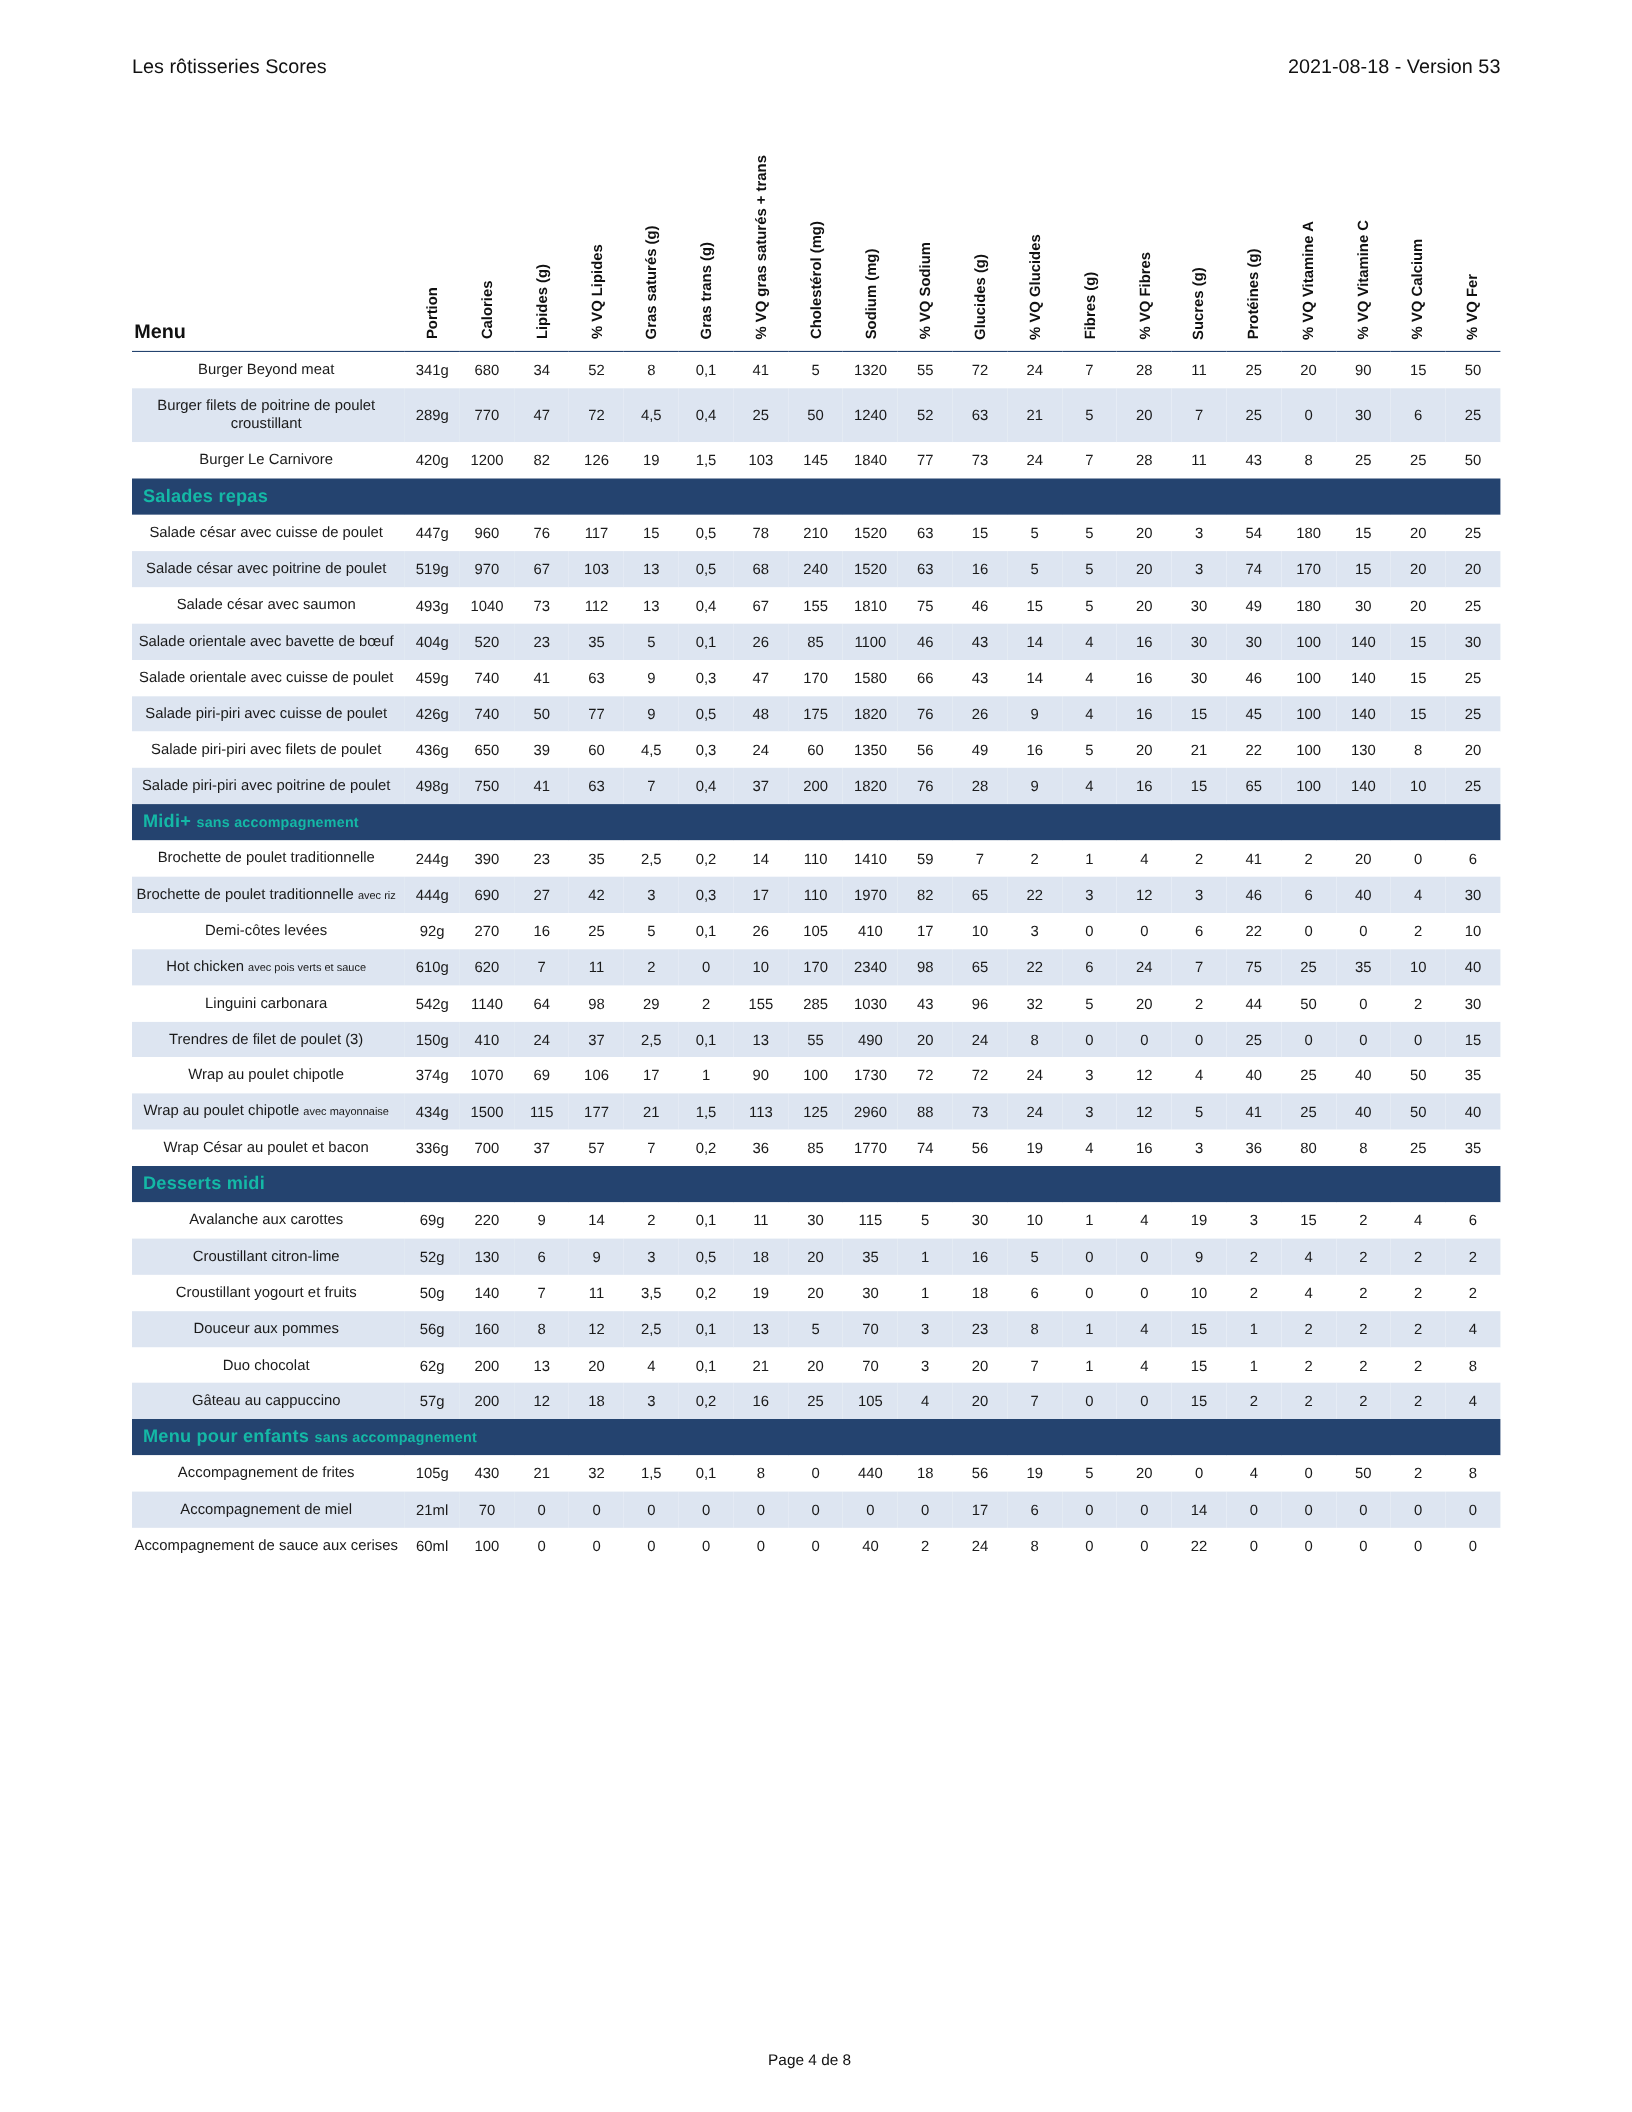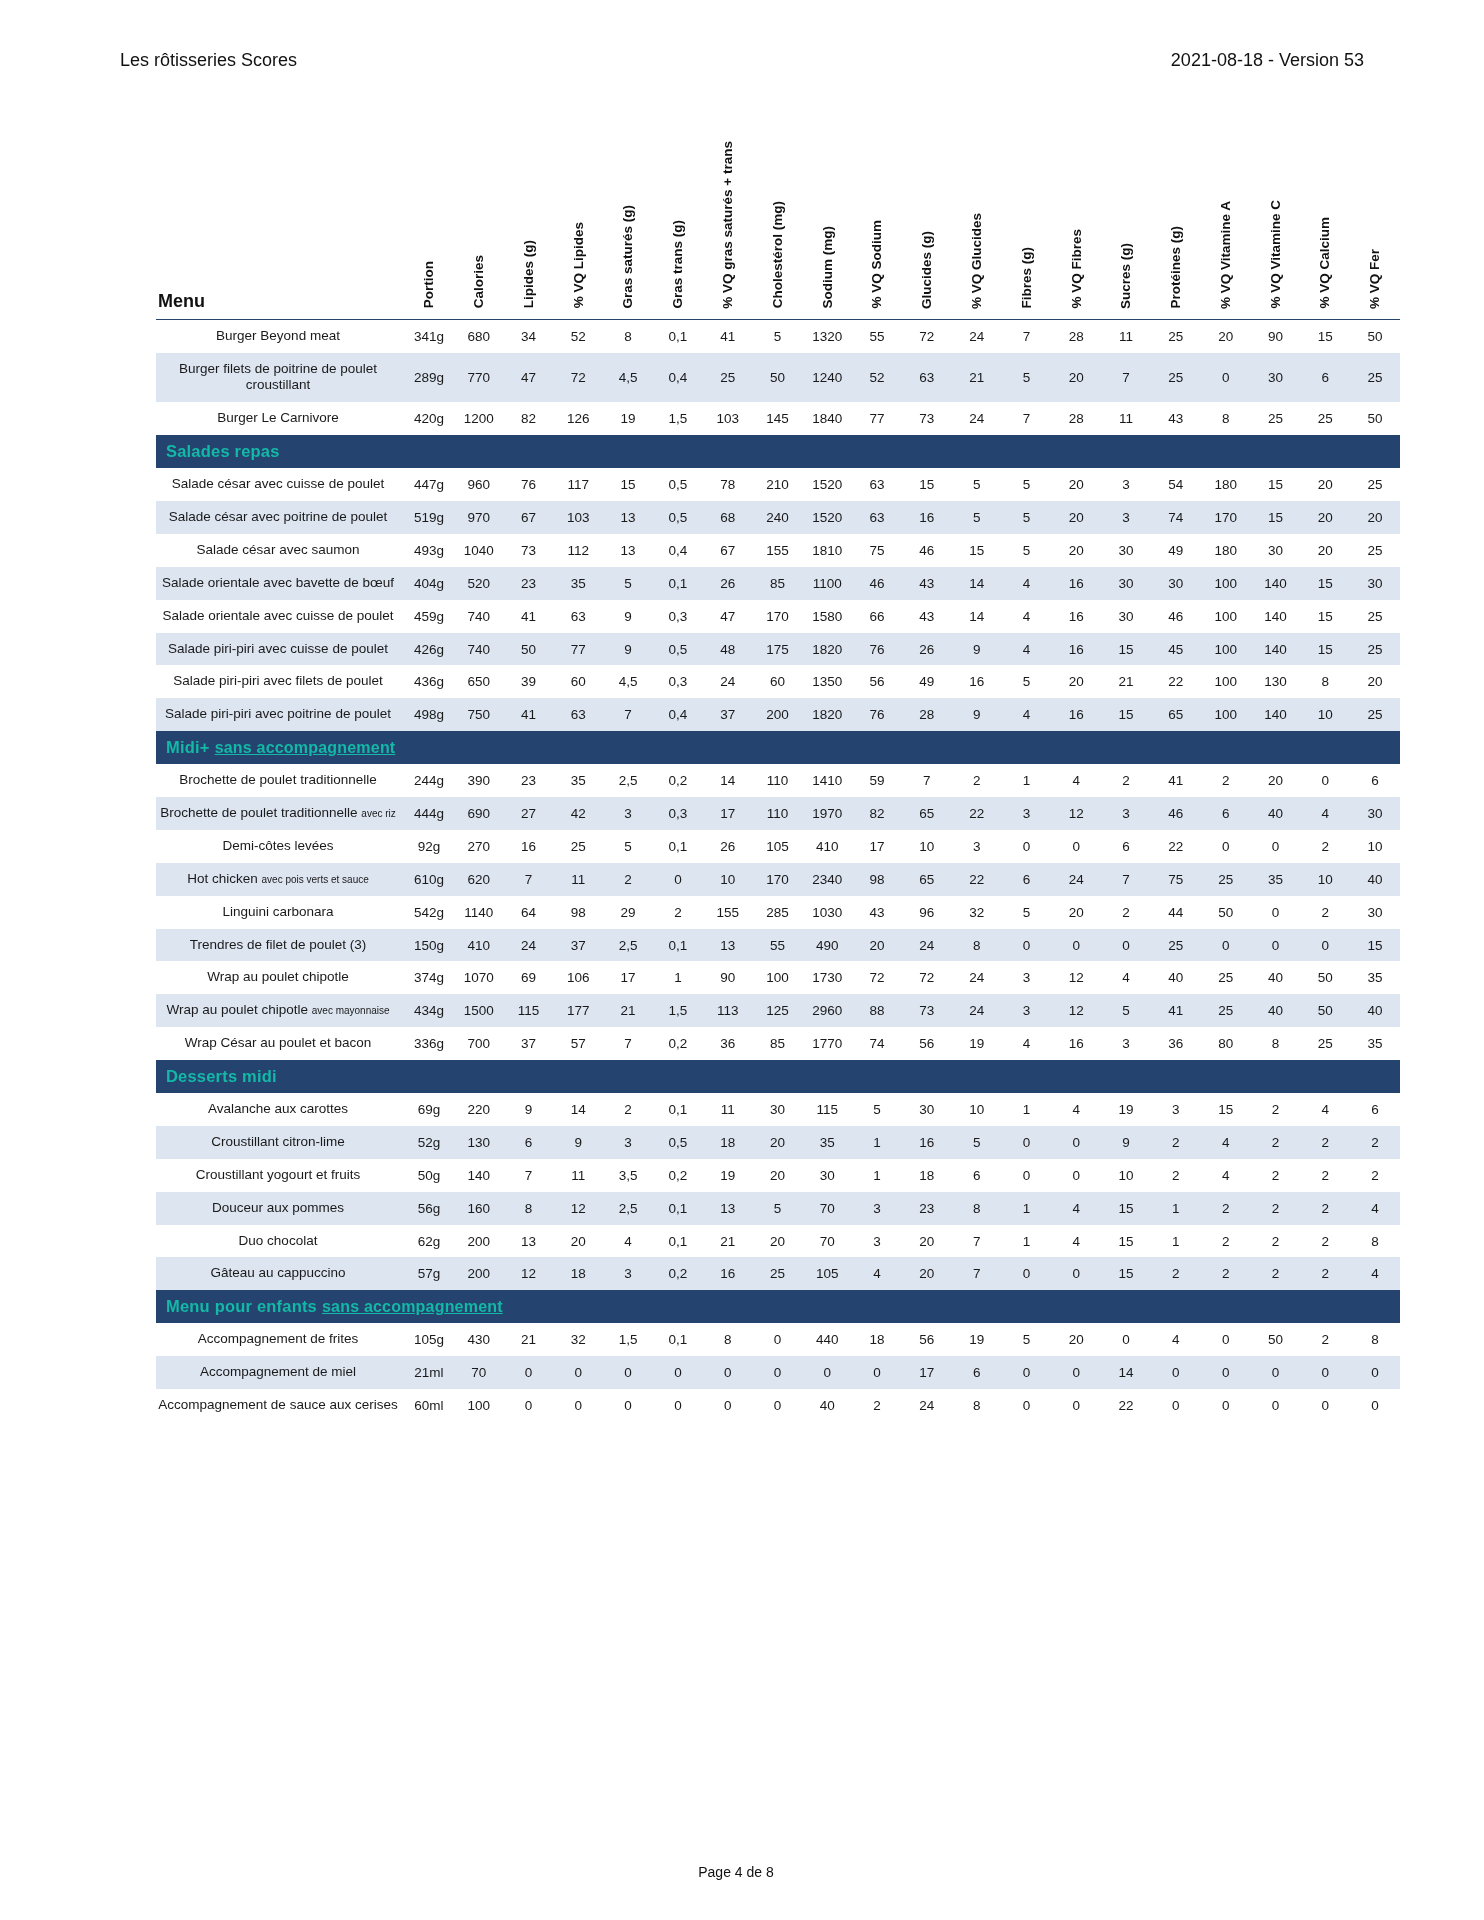--- a/index.html
+++ b/index.html
@@ -29,21 +29,20 @@
     color: #111;
     margin-bottom: 10px;
   }
   .table-wrap {
     margin-top: 70px;
   }
   table.nutrition {
     width: 100%;
     border-collapse: collapse;
     table-layout: fixed;
-    margin-left: 36px;
   }
   table.nutrition col.c-name { width: 248px; }
   table.nutrition col.c-num { width: auto; }
 
   thead th {
     vertical-align: bottom;
     padding: 0 0 7px 0;
     font-size: 13px;
     font-weight: bold;
     color: #111;
@@ -85,24 +84,23 @@
   tr.section td {
     background: #24436f;
     color: #14b8a6;
     text-align: left;
     font-size: 16.5px;
     font-weight: bold;
     padding: 7px 10px;
     letter-spacing: 0.2px;
   }
   tr.section td .sub {
-    font-size: 16px;
+    font-size: 13px;
     font-weight: bold;
     padding-left: 5px;
-    text-decoration: underline;
   }
   .sm {
     font-size: 10px;
     color: #1a1a1a;
   }
   .footer {
     position: absolute;
     left: 0;
     right: 12px;
     bottom: 40px;

